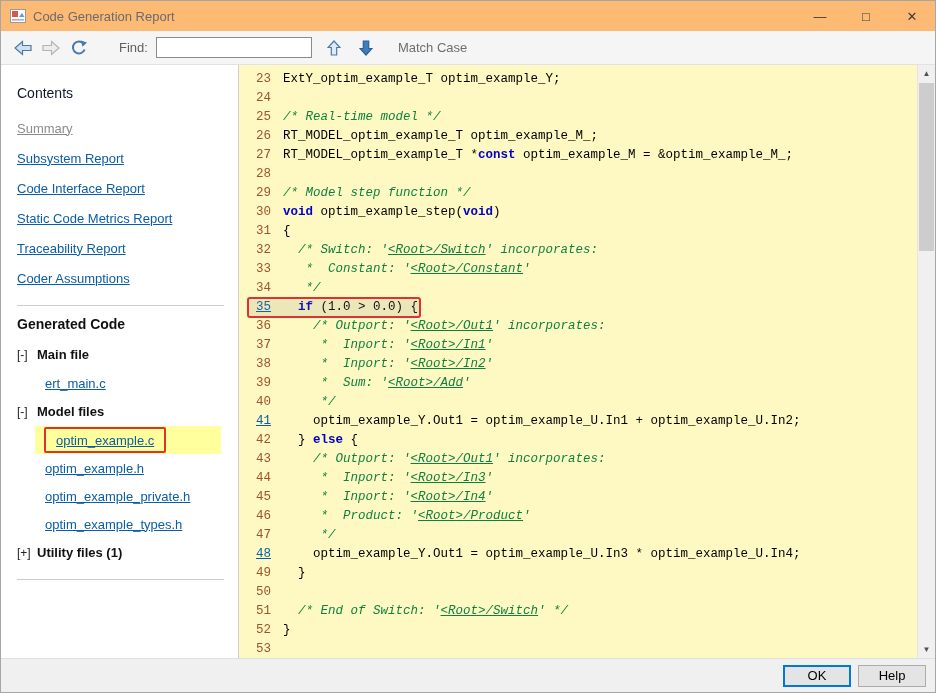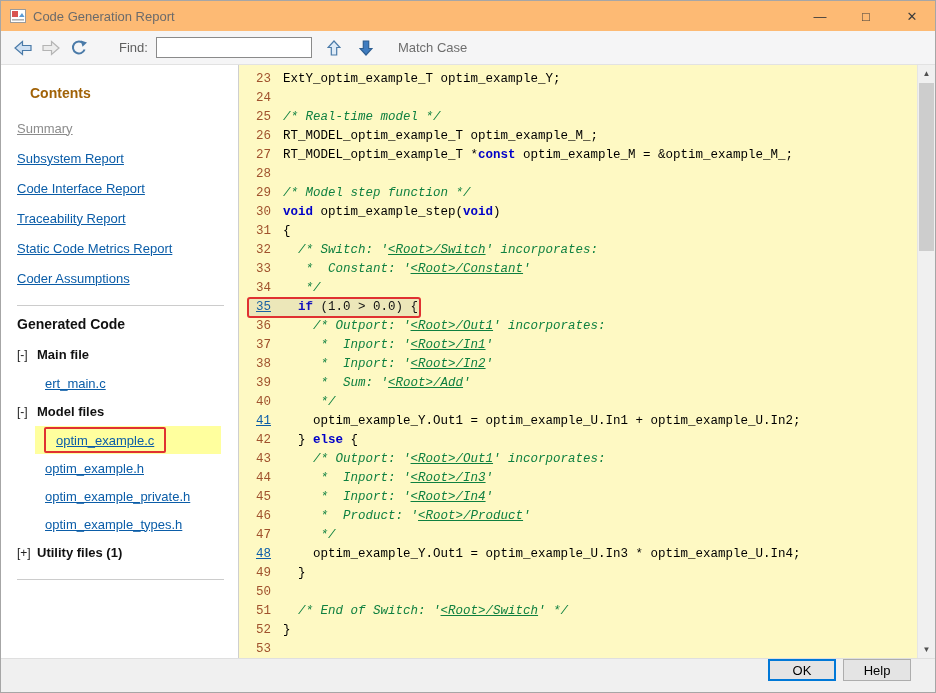--- a/index.html
+++ b/index.html
@@ -25,21 +25,21 @@
   .tb-icon{display:flex;align-items:center;justify-content:center;width:24px;height:24px;margin-right:4px;cursor:default;}
   .find-label{font-size:13px;color:#5f5f5f;margin:0 8px 0 24px;}
   .find-input{width:156px;height:21px;box-sizing:border-box;border:1px solid #8a8a8a;background:#fff;
     font-size:13px;padding:0 4px;font-family:"Liberation Sans",sans-serif;}
   .up-btn{margin-left:10px;}
   .down-btn{margin-left:4px;}
   .match-case{font-size:13px;color:#6e6e6e;margin-left:16px;}
   
   .main{flex:1;display:flex;min-height:0;background:#fff;}
   .sidebar{flex:0 0 238px;box-sizing:border-box;border-right:1px solid #cfcfcf;padding:14px 0 0 16px;overflow:hidden;}
-  .contents-header{font-size:14px;font-weight:bold;color:#a16207;margin:6px 13px 12px;}
+  .contents-header{font-size:14px;font-weight:normal;color:#0f172a;margin:6px 0 12px;}
   .nav-row{height:30px;display:flex;align-items:center;}
   .nav-link{font-size:13px;color:var(--link-blue);text-decoration:underline;cursor:pointer;}
   .nav-link.current{color:#8c8c8c;}
   .sidebar-divider{border:none;border-top:1px solid #cccccc;margin:12px 14px 10px 0;}
   .generated-header{font-size:14px;font-weight:bold;color:#111;margin:6px 0 8px;}
   .tree-group{height:29px;display:flex;align-items:center;}
   .expander{font-size:12px;color:#222;width:20px;flex:0 0 20px;cursor:pointer;}
   .tree-label{font-size:13px;font-weight:bold;color:#111;}
   .tree-file{height:28px;display:flex;align-items:center;margin-left:28px;}
   .file-link{font-size:13px;color:var(--link-blue);text-decoration:underline;cursor:pointer;}
@@ -59,22 +59,22 @@
   .line-redbox{position:absolute;left:2px;top:-1px;width:174px;height:21px;box-sizing:border-box;
     border:2px solid var(--annot-red);border-radius:3px;background:rgba(125,125,125,0.14);pointer-events:none;}
   
   .scrollbar{flex:0 0 17px;background:#f0f0f0;position:relative;border-left:1px solid #e5e5e5;}
   .sb-btn{position:absolute;left:0;right:0;height:17px;display:flex;align-items:center;justify-content:center;
     color:#505050;font-size:8px;cursor:default;}
   .sb-up{top:0;}
   .sb-down{bottom:0;}
   .sb-thumb{position:absolute;left:1px;right:1px;top:18px;height:168px;background:#cdcdcd;}
   
-  .footer{flex:0 0 33px;background:#f0f0f0;border-top:1px solid #dfdfdf;display:flex;
-    justify-content:flex-end;padding-right:24px;gap:7px;}
+  .footer{flex:0 0 33px;background:#f0f0f0;border-top:1px solid #dfdfdf;display:flex;align-items:center;
+    justify-content:flex-end;padding-right:9px;gap:7px;}
   .btn{width:68px;height:22px;background:#e4e4e4;border:1px solid #adadad;font-size:13px;
     font-family:"Liberation Sans",sans-serif;color:#000;display:flex;align-items:center;justify-content:center;cursor:pointer;}
   .btn-ok{border-color:#0078d7;box-shadow:inset 0 0 0 1px #0078d7;}
 </style>
 </head>
 <body>
 
 <div class="window">
 
   <div class="titlebar">
@@ -140,24 +140,24 @@
           <div class="nav-row">
             <a class="nav-link current">Summary</a>
           </div>
           <div class="nav-row">
             <a class="nav-link">Subsystem Report</a>
           </div>
           <div class="nav-row">
             <a class="nav-link">Code Interface Report</a>
           </div>
           <div class="nav-row">
+            <a class="nav-link">Static Code Metrics Report</a>
+          </div>
+          <div class="nav-row">
             <a class="nav-link">Traceability Report</a>
-          </div>
-          <div class="nav-row">
-            <a class="nav-link">Static Code Metrics Report</a>
           </div>
           <div class="nav-row">
             <a class="nav-link">Coder Assumptions</a>
           </div>
         </div>
       <hr class="sidebar-divider">
       <div class="generated-header">Generated Code</div>
       <div>
           <div class="tree-group">
             <span class="expander">[-]</span>

